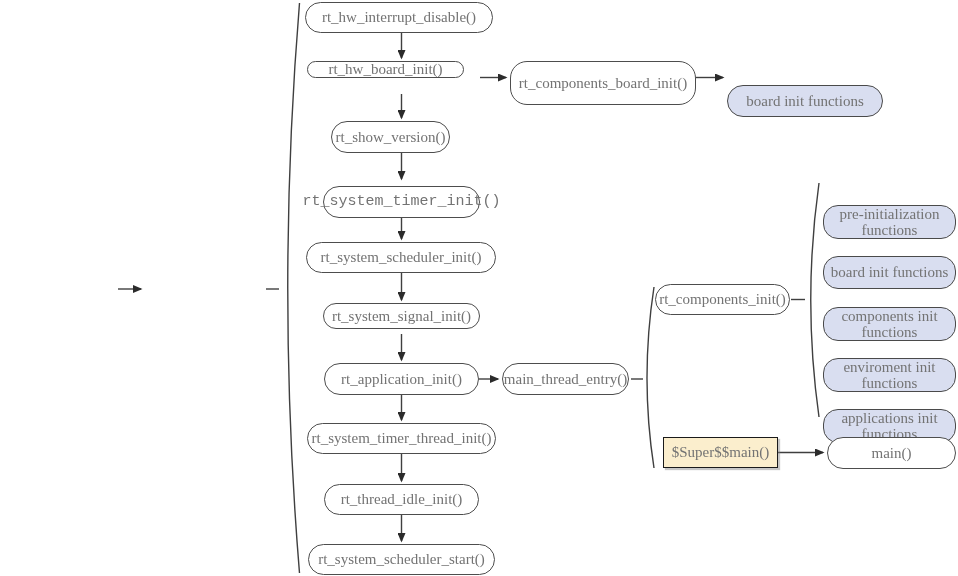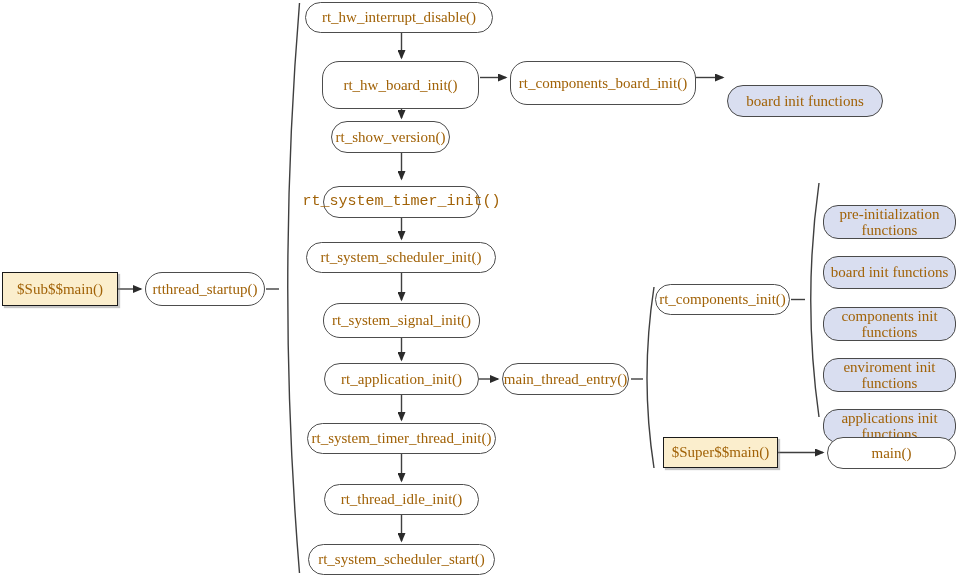--- a/index.html
+++ b/index.html
@@ -7,21 +7,21 @@
     position:relative;
     width:958px;height:576px;
     background:#ffffff;
     font-family:"Liberation Serif","DejaVu Serif",serif;
     overflow:hidden;
   }
   #connectors{position:absolute;left:0;top:0;width:958px;height:576px;}
   .node{
     position:absolute;
     display:flex;flex-direction:column;align-items:center;justify-content:center;
-    font-size:15px;color:#a16207;text-align:center;line-height:1.08;
+    font-size:15px;color:#737373;text-align:center;line-height:1.08;
     box-sizing:border-box;white-space:nowrap;
   }
   .stadium{
     background:#ffffff;
     border:1.4px solid #4d4d4d;
     border-radius:17px;
   }
   .stadium.blue{
     background:#d9def0;
     border:1.4px solid #4a4a4a;
@@ -75,33 +75,27 @@
       <line x1="266" y1="289" x2="279" y2="289"></line>
       <line x1="631" y1="379" x2="643" y2="379"></line>
       <line x1="791" y1="299.5" x2="805" y2="299.5"></line>
 
       <path d="M 299.5,3 Q 276,289 299.5,573"></path>
       <path d="M 654,287 Q 640,378 654,468"></path>
       <path d="M 819,183 Q 802.5,300 819,417"></path>
     </g>
   </svg>
 
-  <div class="node rect" style="left:2px;top:272px;width:116px;height:34px;">
-    <span>$Sub$$main()</span>
-  </div>
 
-  <div class="node stadium" style="left:145px;top:272px;width:120px;height:34px;">
-    <span>rtthread_startup()</span>
-  </div>
 
   <div class="node stadium" style="left:305px;top:2px;width:188px;height:31px;">
     <span>rt_hw_interrupt_disable()</span>
   </div>
 
-  <div class="node stadium" style="left:322px;top:61px;width:157px;height:48px;">
+  <div class="node stadium" style="left:307px;top:61px;width:157px;height:17px;">
     <span>rt_hw_board_init()</span>
   </div>
 
   <div class="node stadium" style="left:510px;top:61px;width:186px;height:44px;">
     <span>rt_components_board_init()</span>
   </div>
 
   <div class="node stadium blue" style="left:727px;top:61px;width:156px;height:32px;border-radius:16px;">
     <span>board init functions</span>
   </div>
@@ -111,21 +105,21 @@
   </div>
 
   <div class="node stadium" style="left:323px;top:186px;width:157px;height:32px;font-family:Liberation Mono, monospace;">
     <span>rt_system_timer_init()</span>
   </div>
 
   <div class="node stadium" style="left:306px;top:242px;width:190px;height:31px;">
     <span>rt_system_scheduler_init()</span>
   </div>
 
-  <div class="node stadium" style="left:323px;top:303px;width:157px;height:35px;">
+  <div class="node stadium" style="left:323px;top:303px;width:157px;height:26px;">
     <span>rt_system_signal_init()</span>
   </div>
 
   <div class="node stadium" style="left:324px;top:363px;width:155px;height:32px;">
     <span>rt_application_init()</span>
   </div>
 
   <div class="node stadium" style="left:502px;top:363px;width:127px;height:32px;">
     <span>main_thread_entry()</span>
   </div>

